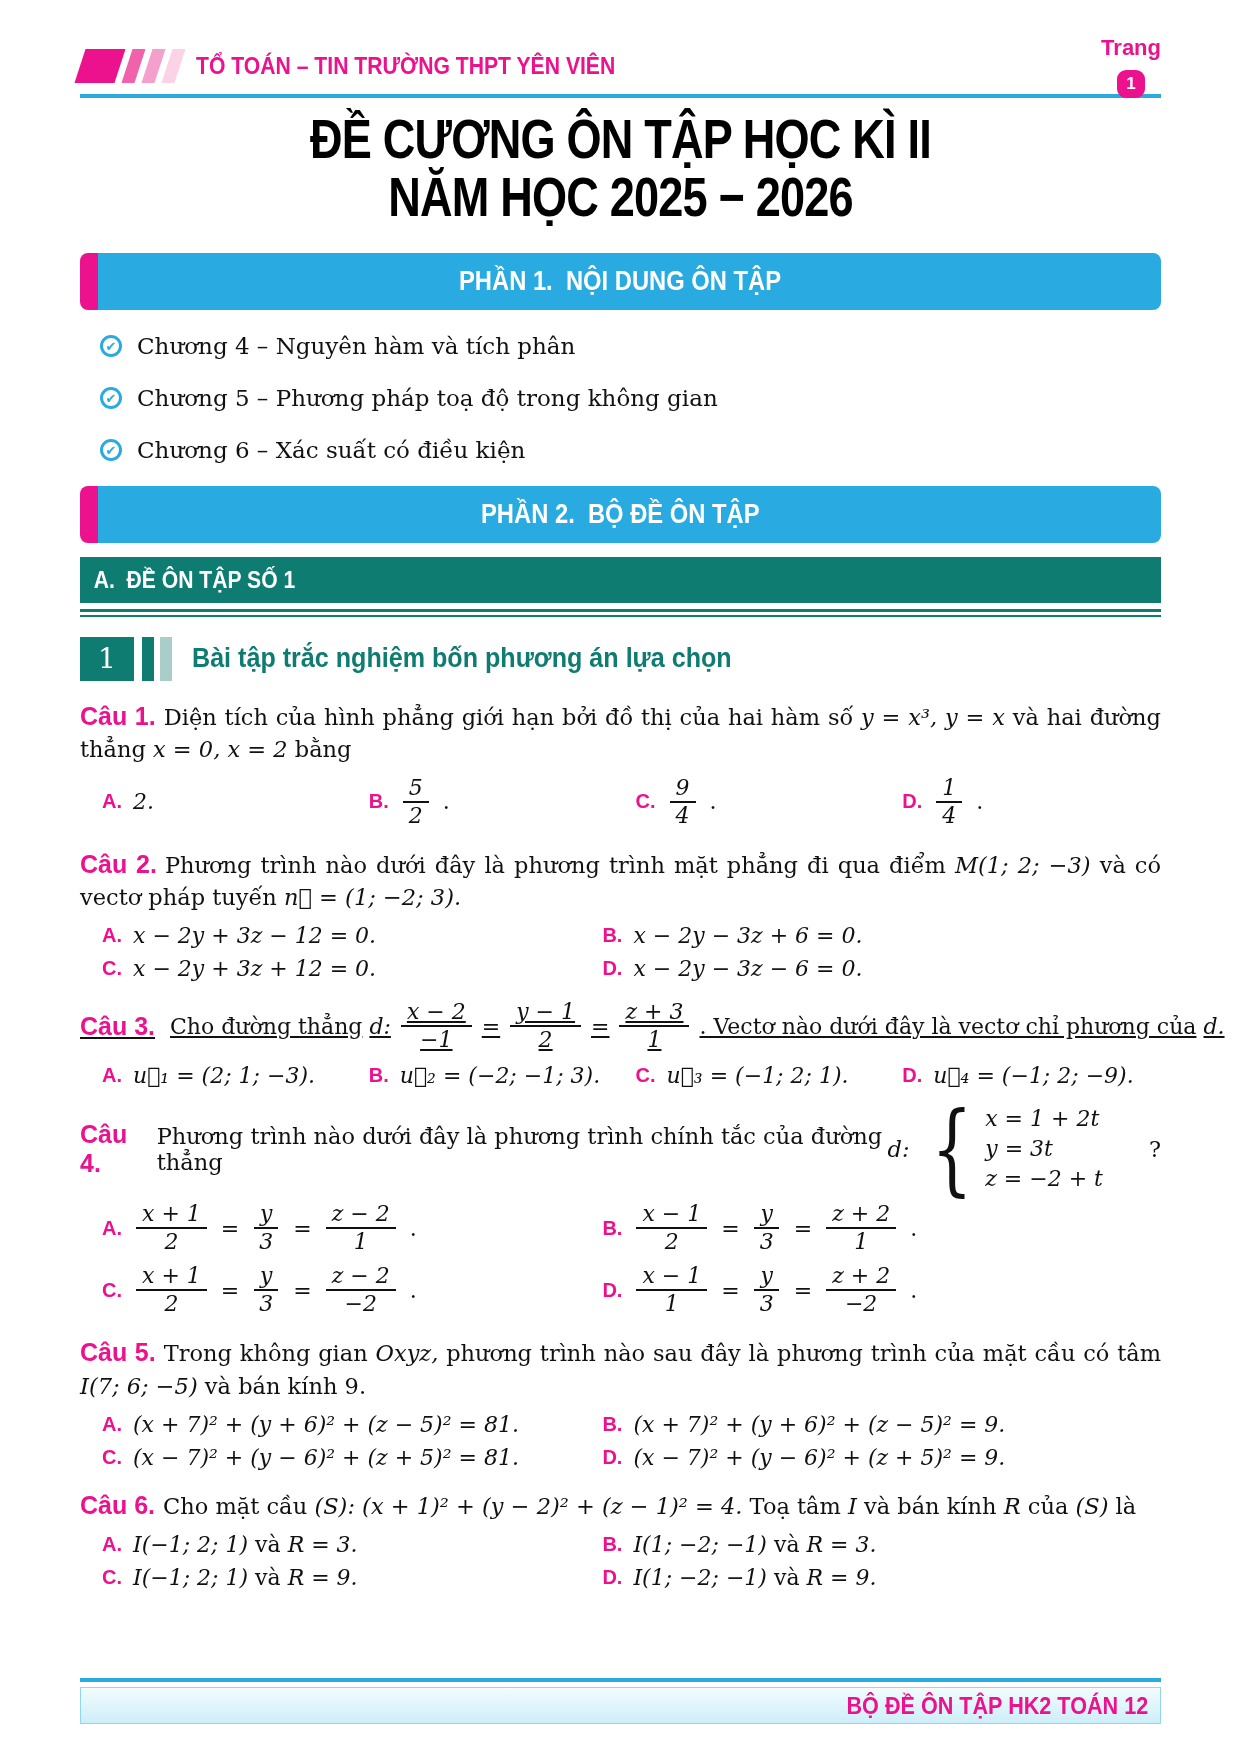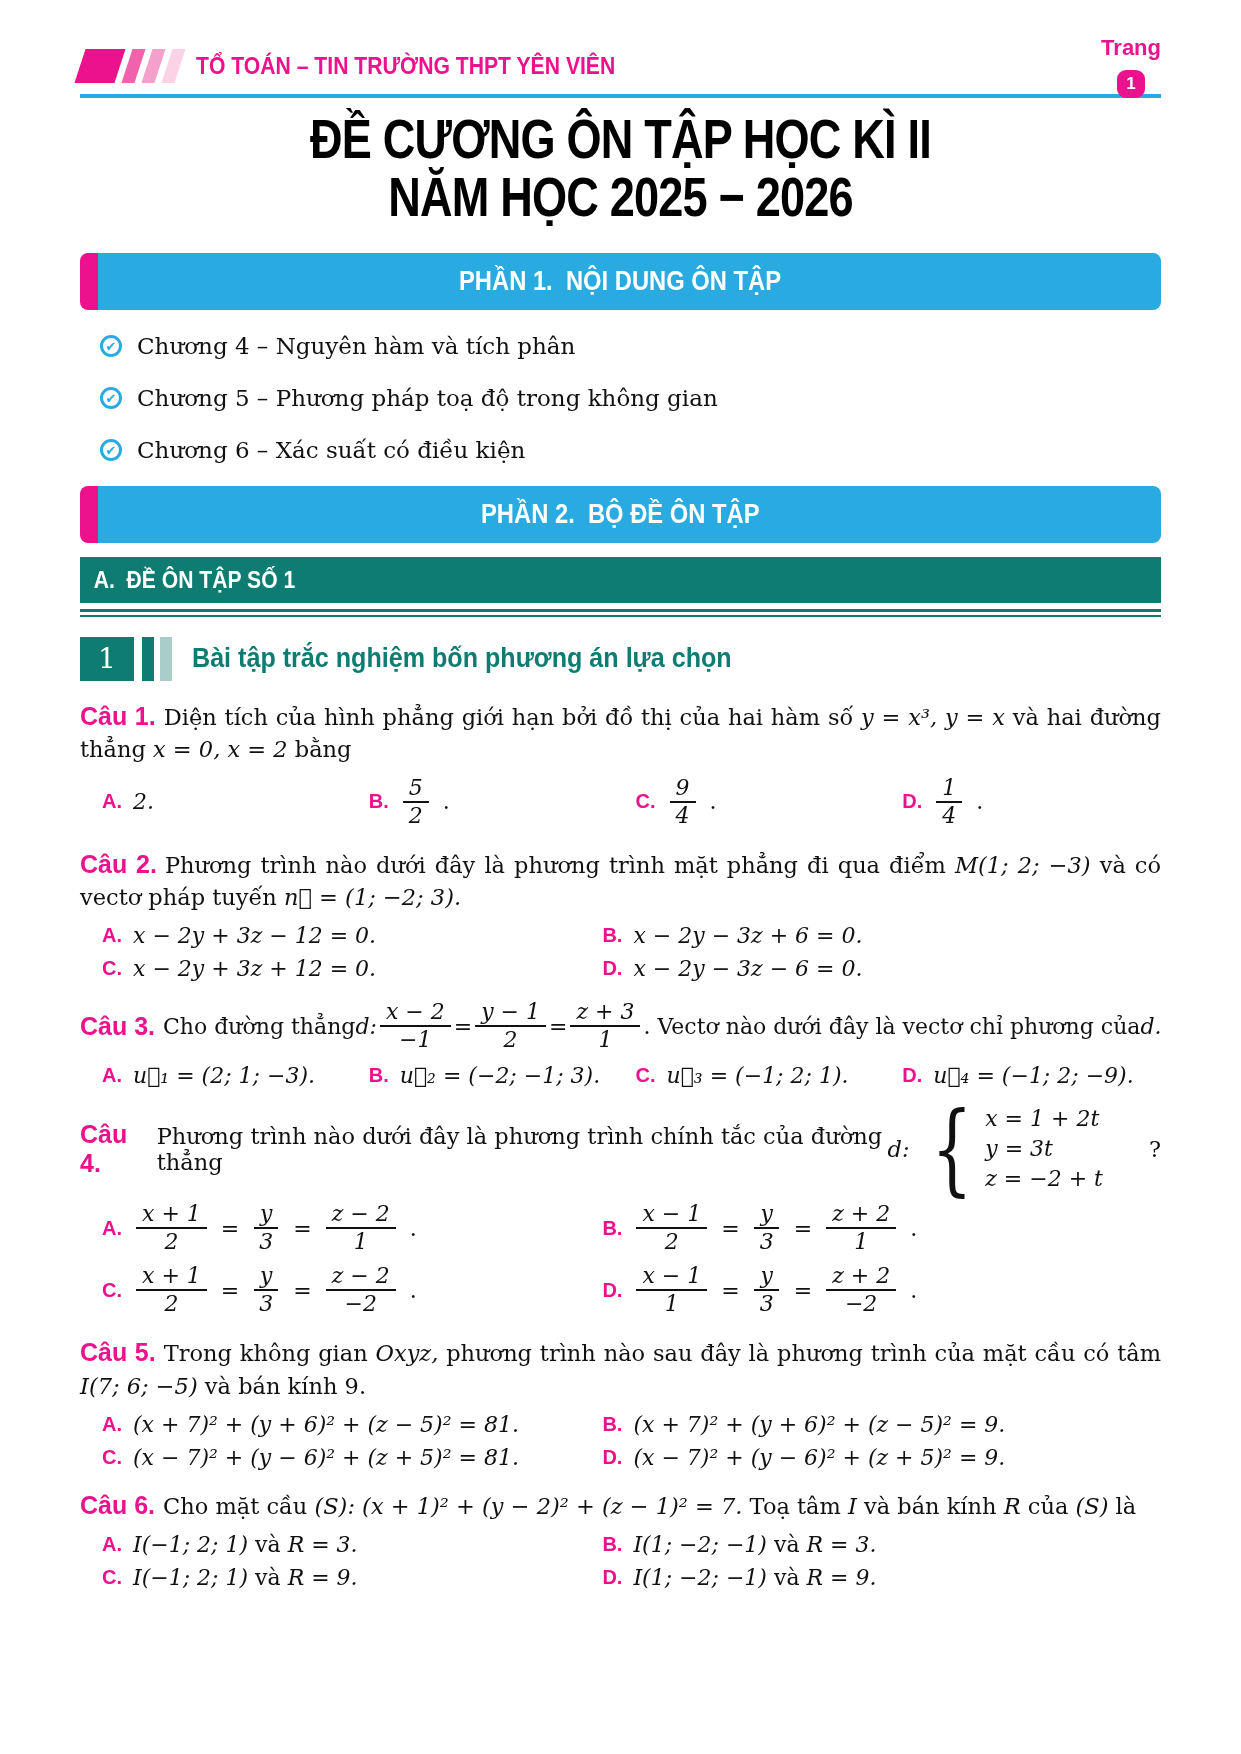--- a/index.html
+++ b/index.html
@@ -63,21 +63,21 @@
   .sec-title{margin-left:20px;color:var(--teal);font-family:"Liberation Sans",sans-serif;
        font-weight:bold;font-size:27px;display:inline-block;transform:scaleX(0.93);transform-origin:left center;white-space:nowrap;}
 
   
   .qs{margin-top:18px;}
   .q{margin-bottom:18px;}
   .qtext{margin:0 0 9px 0;font-size:22.5px;line-height:1.42;text-align:justify;}
   .qlabel{font-family:"Liberation Sans",sans-serif;font-weight:bold;color:var(--mag);
        font-size:25px;padding-right:8px;font-style:normal;}
   .m{font-style:italic;}
-  .qline{display:flex;align-items:center;margin:0 0 10px 0;font-size:22px;white-space:nowrap;}
+  .qline{display:flex;align-items:center;gap:7px;margin:0 0 10px 0;font-size:22px;white-space:nowrap;text-decoration:underline;}
   .optgrid{display:grid;margin-left:22px;column-gap:8px;row-gap:8px;font-size:22px;}
   .cols4{grid-template-columns:repeat(4,1fr);}
   .cols2{grid-template-columns:46.5% 1fr;}
   .opt{display:flex;align-items:center;gap:11px;white-space:nowrap;}
   .olabel{font-family:"Liberation Sans",sans-serif;font-weight:bold;color:var(--mag);font-size:20px;flex:0 0 auto;}
 
   .frac{display:inline-flex;flex-direction:column;align-items:center;vertical-align:middle;
        font-style:italic;line-height:1.18;margin:0 3px;}
   .fn{padding:0 6px;border-bottom:2px solid #111;}
   .fd{padding:0 6px;}
@@ -366,21 +366,21 @@
               <span class="m">(x − 7)² + (y − 6)² + (z + 5)² = 81.</span>
             </div>
           <div class="opt">
               <b class="olabel">D.</b>
               <span class="m">(x − 7)² + (y − 6)² + (z + 5)² = 9.</span>
             </div>
         </div>
       </div>
 
       <div class="q">
-        <p class="qtext"><b class="qlabel">Câu 6.</b><span>Cho mặt cầu </span><span class="m">(S): (x + 1)² + (y − 2)² + (z − 1)² = 7.</span><span> Toạ tâm </span><span class="m">I</span><span> và bán kính </span><span class="m">R</span><span> của </span><span class="m">(S)</span><span> là</span></p>
+        <p class="qtext"><b class="qlabel">Câu 6.</b><span>Cho mặt cầu </span><span class="m">(S): (x + 1)² + (y − 2)² + (z − 1)² = 4.</span><span> Toạ tâm </span><span class="m">I</span><span> và bán kính </span><span class="m">R</span><span> của </span><span class="m">(S)</span><span> là</span></p>
         <div class="optgrid cols2">
           <div class="opt">
               <b class="olabel">A.</b>
               <span><span class="m">I(−1; 2; 1)</span><span> và </span><span class="m">R = 3.</span></span>
             </div>
           <div class="opt">
               <b class="olabel">B.</b>
               <span><span class="m">I(1; −2; −1)</span><span> và </span><span class="m">R = 3.</span></span>
             </div>
           <div class="opt">
@@ -390,13 +390,19 @@
           <div class="opt">
               <b class="olabel">D.</b>
               <span><span class="m">I(1; −2; −1)</span><span> và </span><span class="m">R = 9.</span></span>
             </div>
         </div>
       </div>
 
     </div>
   </div>
 
+  <div class="footer">
+    <div class="footer-line"></div>
+    <div class="footer-bar">
+      <span class="footer-text">BỘ ĐỀ ÔN TẬP HK2 TOÁN 12</span>
+    </div>
+  </div>
 </div>
 
 </body></html>

